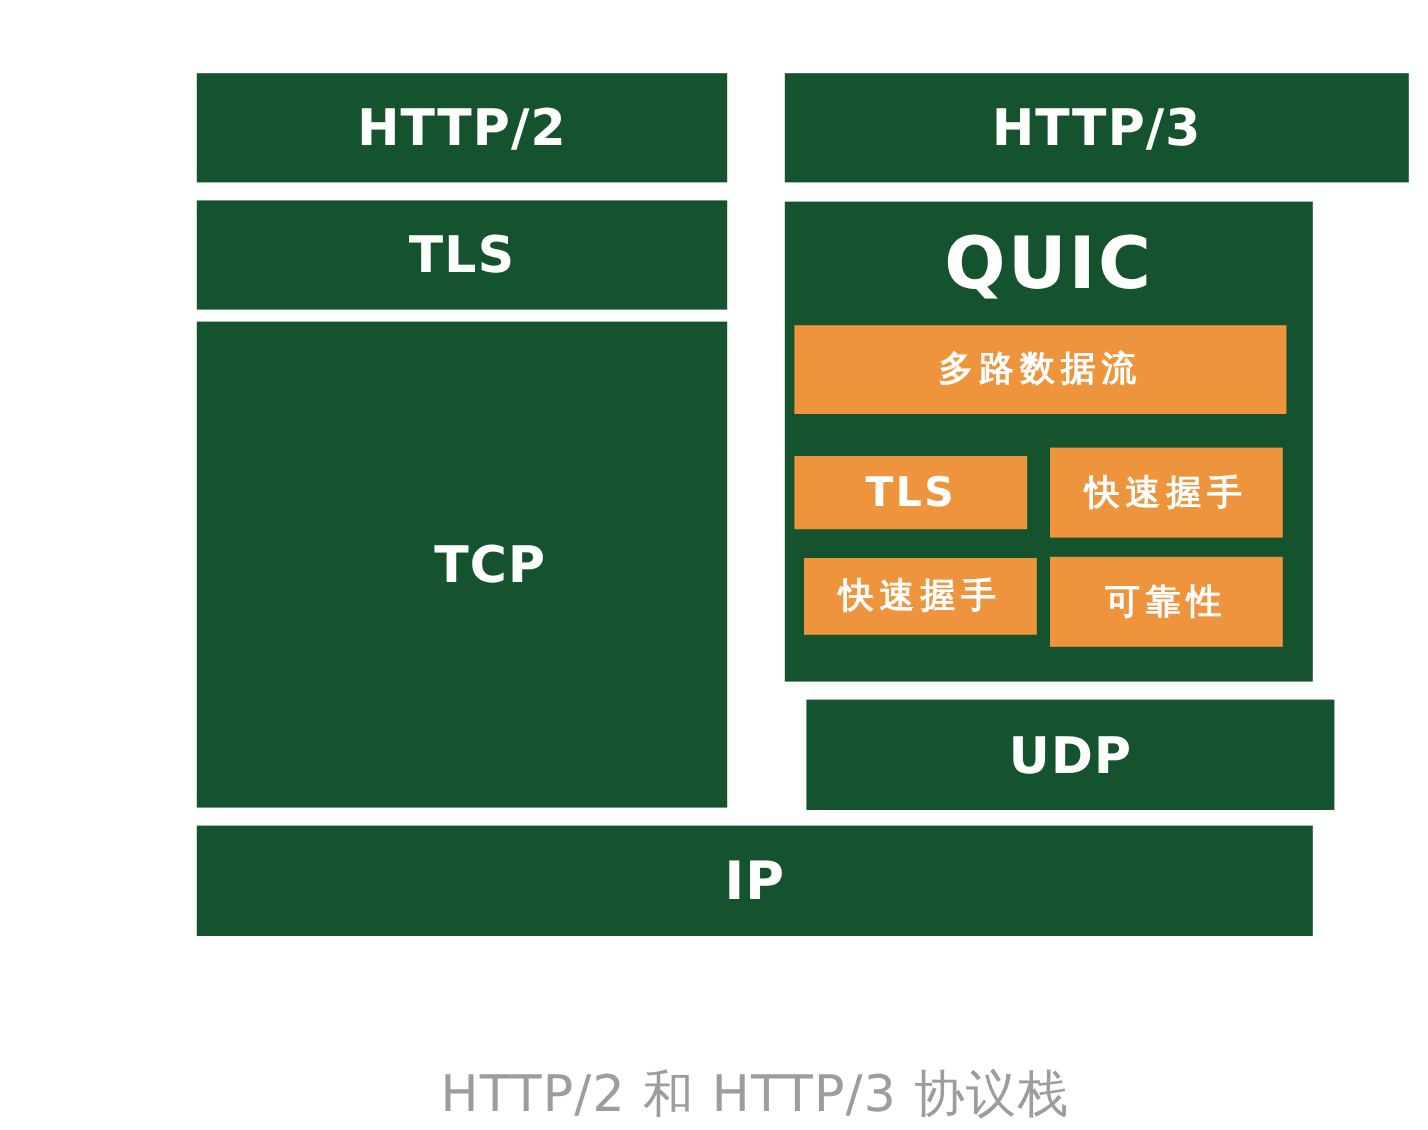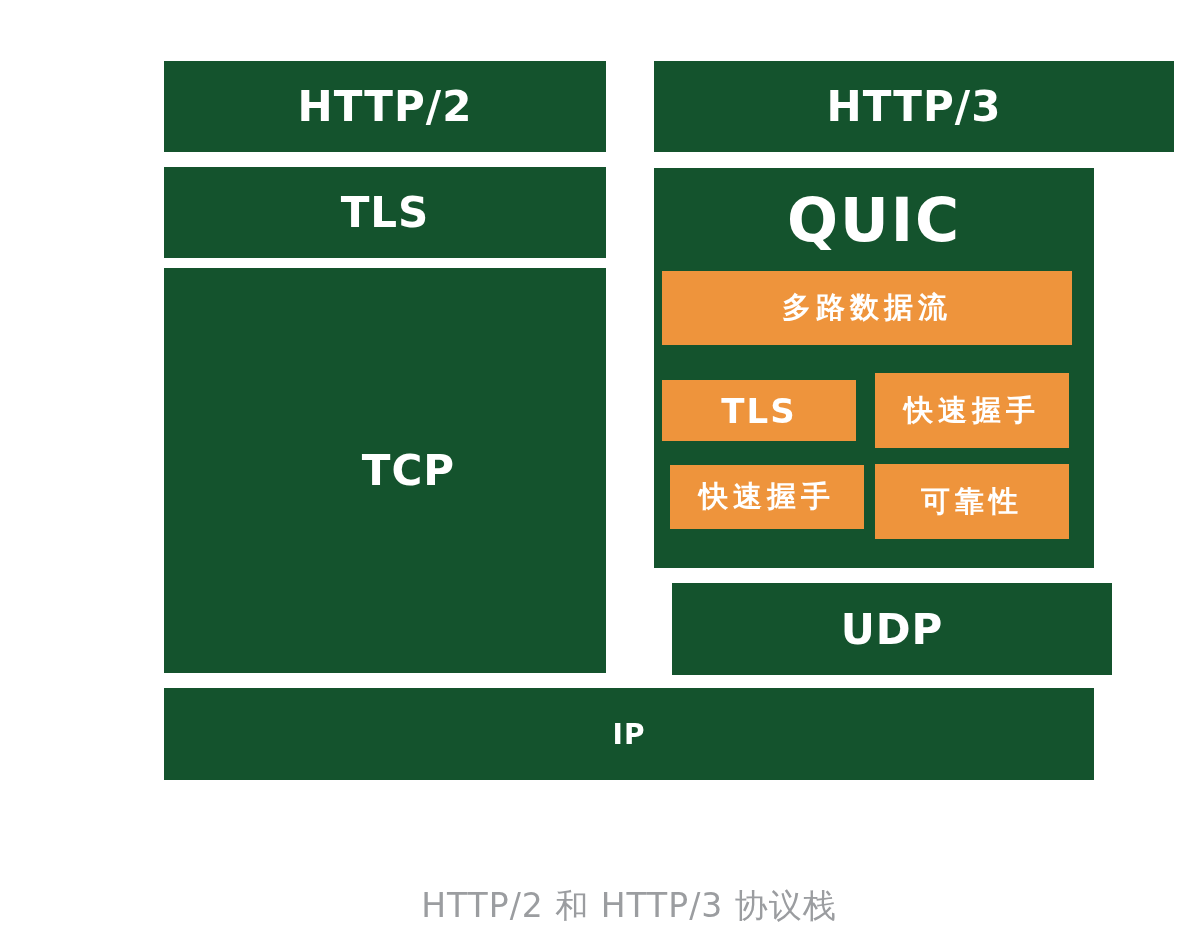--- a/index.html
+++ b/index.html
@@ -38,21 +38,21 @@
   }
   
   .http2-box { left: 164px; top: 61px;  width: 442px; height: 91px; }
   .tls-box   { left: 164px; top: 167px; width: 442px; height: 91px; }
   .tcp-box   { left: 164px; top: 268px; width: 442px; height: 405px; padding-left: 47px; }
   
   .http3-box { left: 654px; top: 61px;  width: 520px; height: 91px; }
   .quic-box  { left: 654px; top: 168px; width: 440px; height: 400px; display: block; }
   .udp-box   { left: 654px; top: 583px; width: 440px; height: 92px; margin-left: 18px; }
   
-  .ip-box    { left: 164px; top: 688px; width: 930px; height: 92px; font-size: 28px; }
+  .ip-box    { left: 164px; top: 688px; width: 930px; height: 92px; font-size: 44px; }
 
   
   .quic-label {
     position: absolute;
     left: 0; top: 0;
     width: 100%; height: 103px;
     display: flex;
     align-items: center;
     justify-content: center;
     color: #ffffff;
@@ -66,21 +66,21 @@
   .feature-handshake{ left: 16px;   top: 297px; width: 194px; height: 64px; }
   .feature-reliable { left: 221px; top: 296px; width: 194px; height: 75px; }
 
   .caption {
     position: absolute;
     left: 164px;
     top: 884px;
     width: 930px;
     text-align: center;
     color: #9b9da0;
-    font-size: 33px;
+    font-size: 42px;
     font-weight: 400;
     letter-spacing: 1px;
   }
 </style>
 </head>
 <body>
 
 <div class="canvas">
 
   <div class="box blue http2-box">HTTP/2</div>

